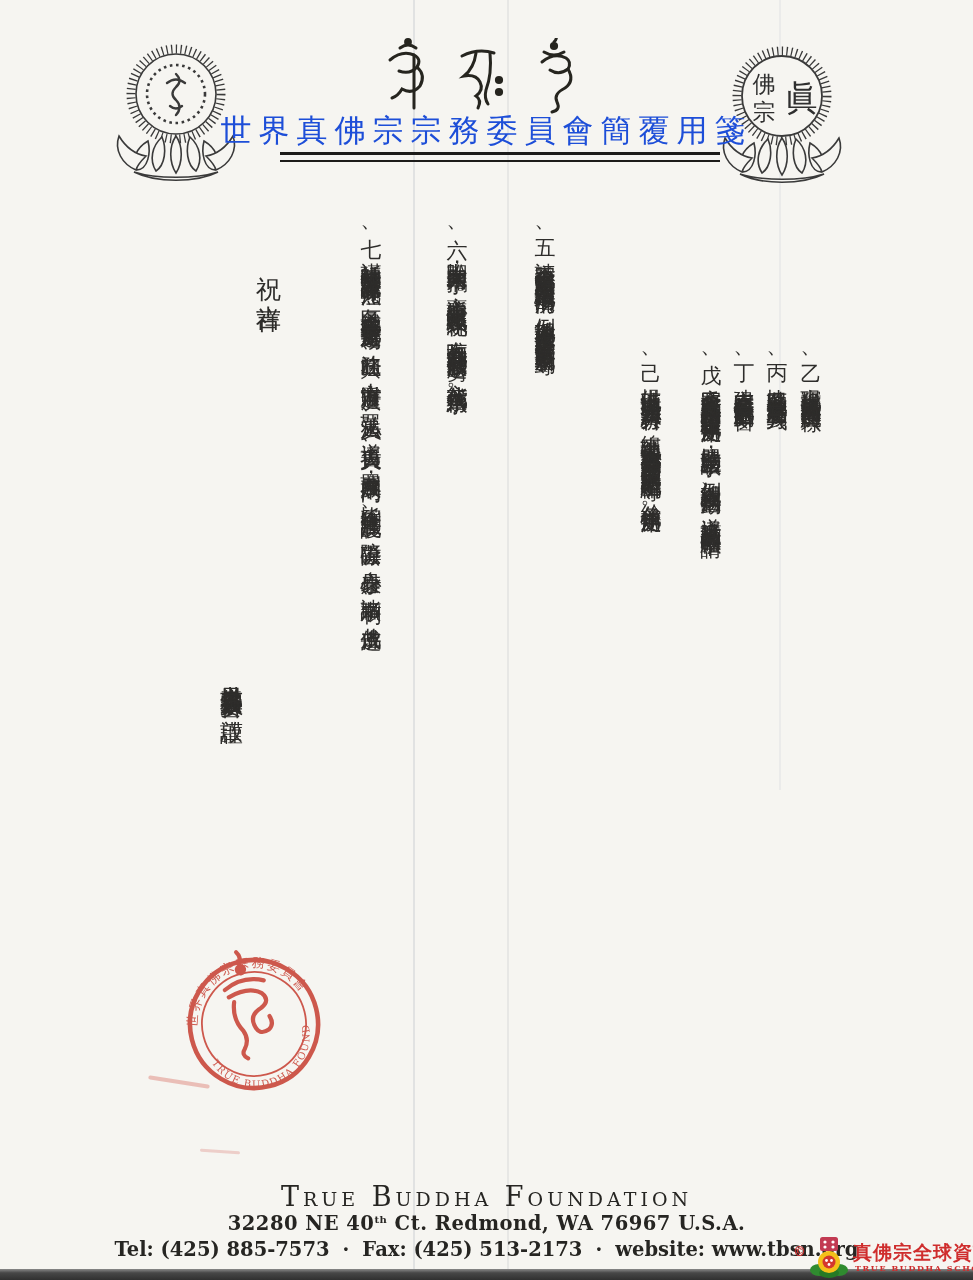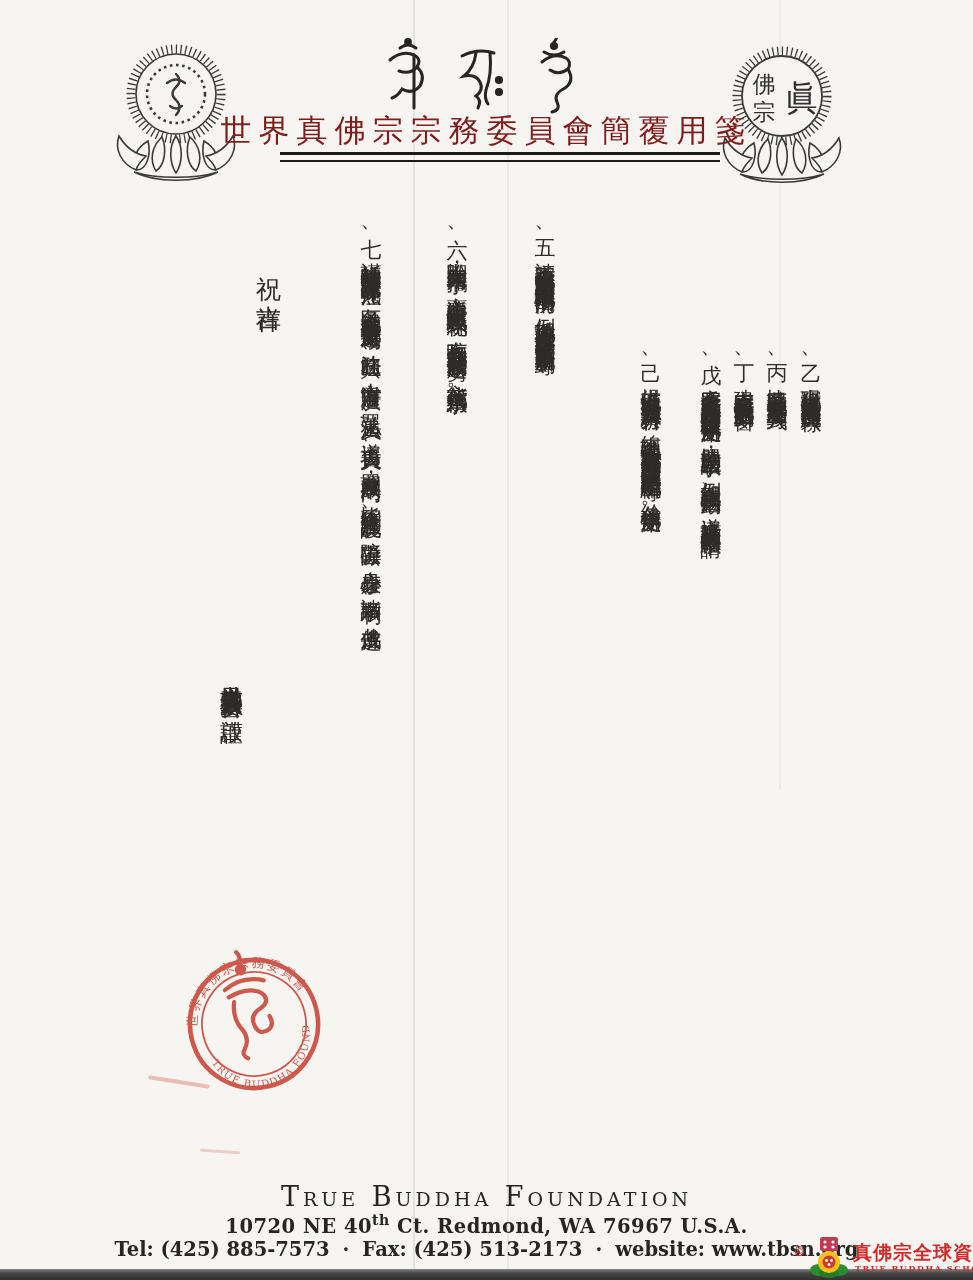--- a/index.html
+++ b/index.html
@@ -8,42 +8,42 @@
         font-family:"DejaVu Serif","Liberation Serif",serif;color:#2e2d2b;}
   
   .fold{position:absolute;top:0;width:2px;pointer-events:none;}
   #fold1{left:413px;height:1280px;background:rgba(120,132,152,.16);}
   #fold2{left:507px;height:1280px;background:rgba(120,132,152,.12);}
   #fold3{left:779px;height:790px;background:rgba(120,132,152,.08);}
   
   .emblem{position:absolute;}
   #seed-row{position:absolute;left:380px;top:38px;width:220px;height:82px;display:flex;gap:22px;align-items:flex-start;}
   #title{position:absolute;left:0;top:110px;width:100%;text-align:center;
-         font-size:31px;letter-spacing:7px;color:#7f1d1d;}
+         font-size:31px;letter-spacing:7px;color:#1d4ed8;}
   #title-underline{position:absolute;left:280px;top:152px;width:440px;height:5px;
          border-top:3px solid #1d1c1a;border-bottom:2px solid #1d1c1a;}
   
   .vtext{position:absolute;writing-mode:vertical-rl;text-orientation:upright;
          line-break:strict;color:#2e2d2b;
          font-family:"DejaVu Serif","Liberation Serif",serif;}
   .item{font-size:21px;letter-spacing:1.5px;line-height:27px;}
   .main-item{top:222px;height:858px;padding-top:50px;text-indent:-50px;}
   .sub-item{top:348px;height:730px;padding-top:44px;text-indent:-44px;}
   #blessing{top:256px;right:690px;font-size:25px;letter-spacing:2px;line-height:30px;}
   #signature{top:668px;right:727px;font-size:23px;letter-spacing:1px;line-height:28px;}
   
   #seal{position:absolute;left:168px;top:938px;opacity:.88;mix-blend-mode:multiply;}
   .smudge{position:absolute;background:rgba(205,62,50,.30);border-radius:3px;pointer-events:none;}
   #smudge1{left:148px;top:1080px;width:62px;height:4px;transform:rotate(9deg);}
   #smudge2{left:200px;top:1150px;width:40px;height:3px;opacity:.7;transform:rotate(4deg);}
   
   .footer-line{position:absolute;left:0;width:100%;text-align:center;color:#262522;}
   #footer-org{top:1181px;font-size:27px;font-variant:small-caps;letter-spacing:4px;}
   #footer-address{top:1212px;font-size:19.5px;font-weight:bold;letter-spacing:.5px;}
-  #footer-address sup{font-size:14px;}
+  #footer-address sup{font-size:10px;}
   #footer-tel{top:1238px;font-size:19.5px;font-weight:bold;}
   .dot-sep{display:inline-block;margin:0 13px;}
   #bottom-band{position:absolute;left:0;top:1269px;width:100%;height:11px;
        background:linear-gradient(#8a8a8a,#474747 35%,#303030);}
   
   #watermark{position:absolute;left:793px;top:1236px;width:180px;height:42px;z-index:5;}
   #wm-copy{position:absolute;left:0;top:8px;color:#cf2d2d;font-size:13px;font-weight:bold;}
   #wm-crest{position:absolute;left:16px;top:0;}
   #wm-cn{position:absolute;left:60px;top:4px;color:#cf2d2d;font-size:19px;font-weight:bold;
          letter-spacing:1px;white-space:nowrap;}
@@ -171,21 +171,21 @@
           <path d="M68 54 Q90 48 101 58 Q108 67 97 72 Q84 76 86 87 Q88 99 99 95 Q106 91 103 82"></path>
           <path d="M72 60 Q66 76 74 90 Q78 100 71 108 Q66 113 72 118"></path>
         </g>
       </g>
     </svg>
   </div>
   <div class="smudge" id="smudge1"></div>
   <div class="smudge" id="smudge2"></div>
 
   <div class="footer-line" id="footer-org">True Buddha Foundation</div>
-  <div class="footer-line" id="footer-address"><span>10720 NE 40</span><sup>th</sup><span> Ct. Redmond, WA 76967 U.S.A.</span></div>
+  <div class="footer-line" id="footer-address"><span>32280 NE 40</span><sup>th</sup><span> Ct. Redmond, WA 76967 U.S.A.</span></div>
   <div class="footer-line" id="footer-tel"><span>Tel: (425) 885-7573</span><span class="dot-sep">·</span><span>Fax: (425) 513-2173</span><span class="dot-sep">·</span><span>website: www.tbsn.org</span></div>
 
   <div id="bottom-band"></div>
 
   <div id="watermark">
     <span id="wm-copy">©</span>
     <span id="wm-crest">
       <svg width="40" height="42" viewBox="0 0 40 42">
         <ellipse cx="10" cy="34" rx="9" ry="6" fill="#2f8b2f"></ellipse>
         <ellipse cx="30" cy="34" rx="9" ry="6" fill="#2f8b2f"></ellipse>

